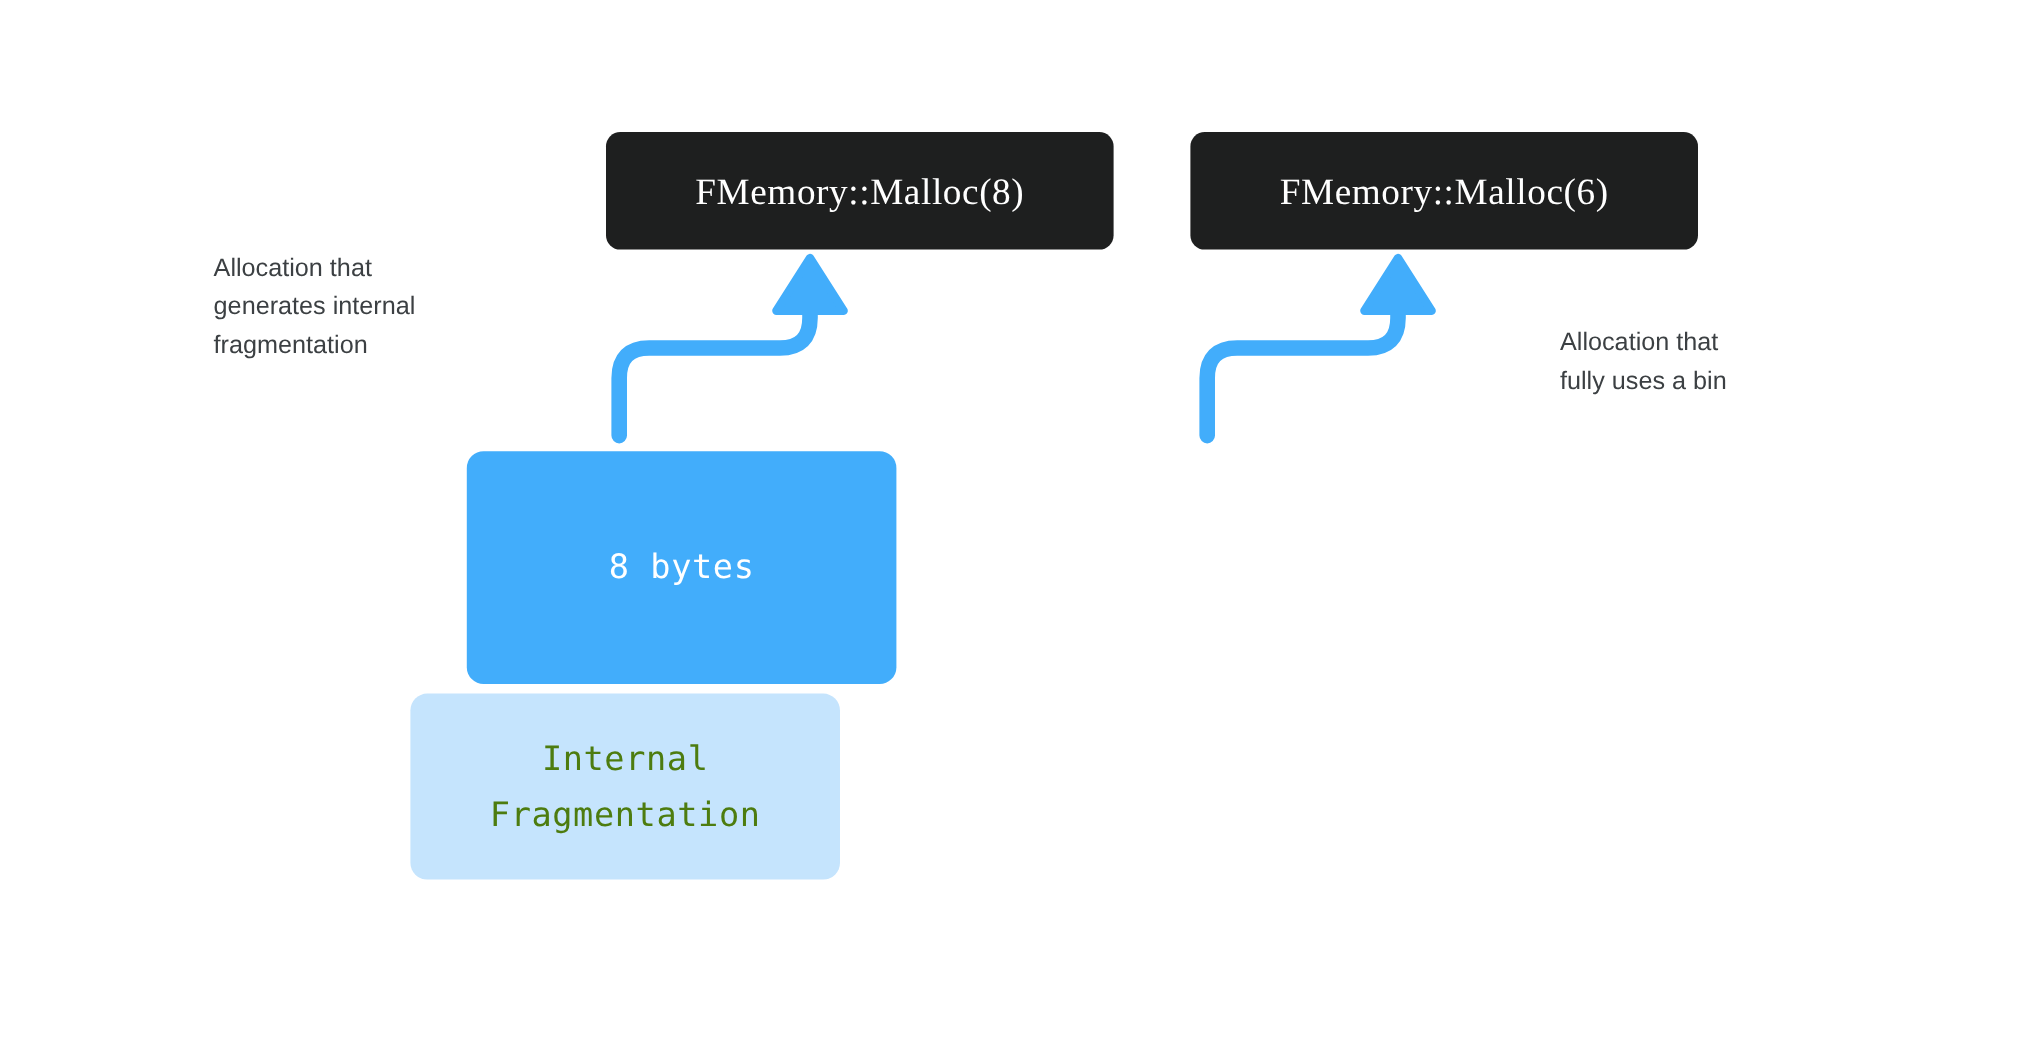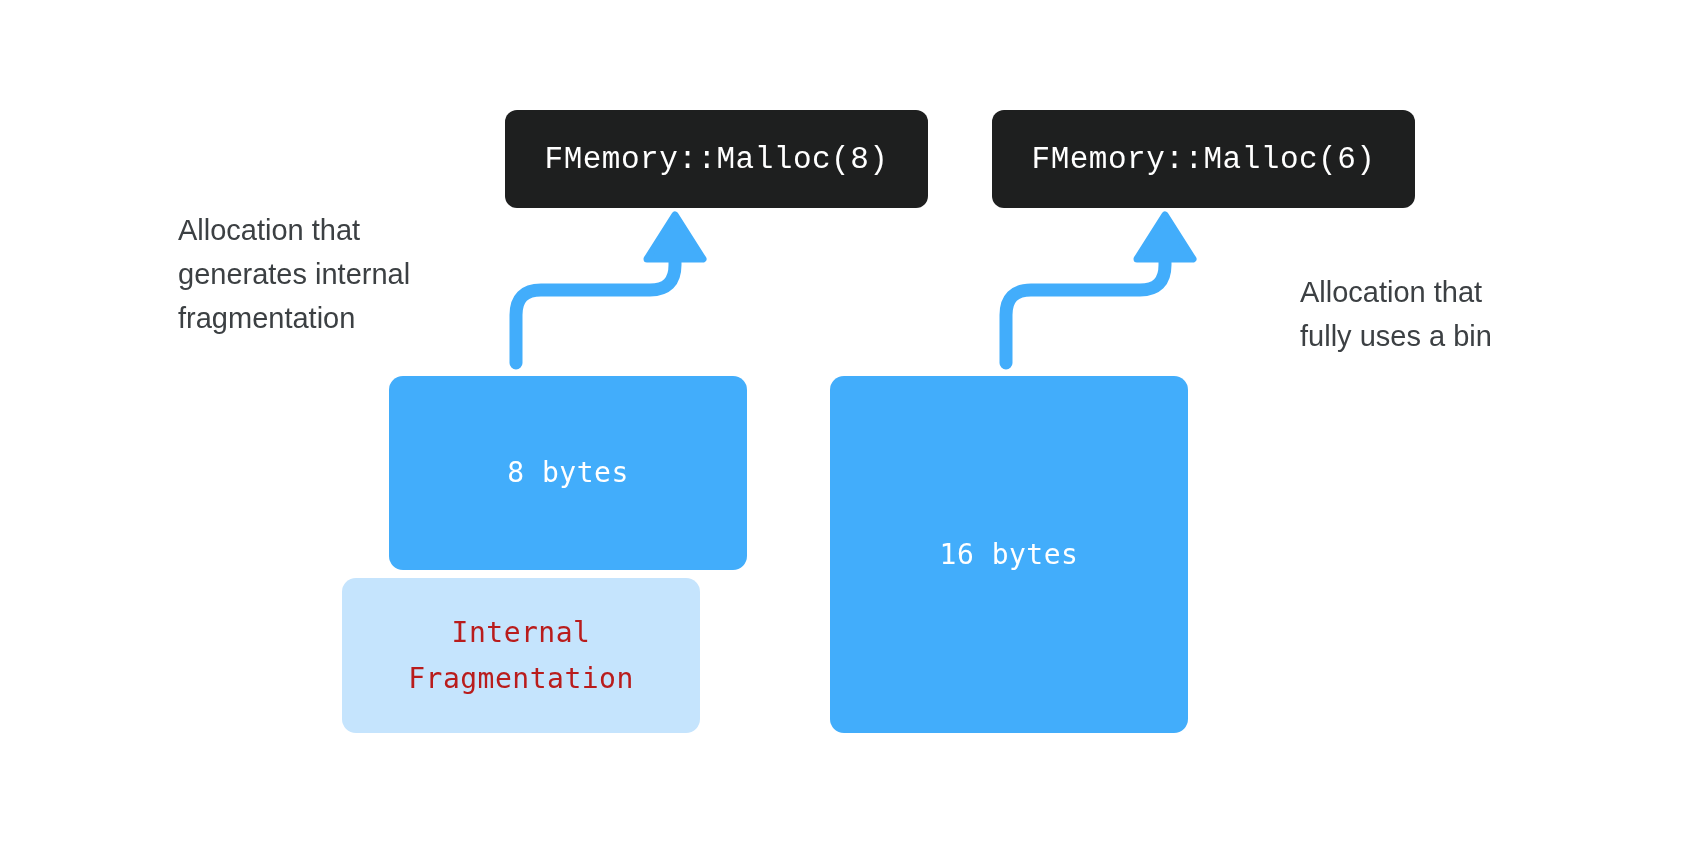--- a/index.html
+++ b/index.html
@@ -27,21 +27,21 @@
   .code-box {
     position: absolute;
     background: #1e1f1f;
     border-radius: 12px;
     display: flex;
     align-items: center;
     justify-content: center;
     box-sizing: border-box;
   }
   .code-box .code-text {
-    font-family: Liberation Mono, monospace;
+    font-family: Liberation Serif, serif;
     font-size: 31px;
     letter-spacing: 0.5px;
     color: #ffffff;
     white-space: nowrap;
     line-height: 1;
   }
   #code-box-left  { left: 505px; top: 110px; width: 423px; height: 98px; }
   #code-box-right { left: 992px; top: 110px; width: 423px; height: 98px; }
 
   
@@ -66,34 +66,34 @@
     border-radius: 14px;
     margin-left: 47px;
   }
   #block-8bytes .mem-label { color: #ffffff; }
 
   #block-internal-frag {
     left: 342px; top: 578px; width: 358px; height: 155px;
     background: #c5e4fd;
     border-radius: 14px;
   }
-  #block-internal-frag .mem-label { color: #b91c1c; }
+  #block-internal-frag .mem-label { color: #4d7c0f; }
 
   #block-16bytes {
     left: 830px; top: 376px; width: 358px; height: 357px;
     background: #42adfb;
     border-radius: 14px;
   }
   #block-16bytes .mem-label { color: #ffffff; }
 
   
   .annotation {
     position: absolute;
     font-family: "Liberation Sans", sans-serif;
-    font-size: 29px;
+    font-size: 21px;
     line-height: 1.52;
     color: #3c4043;
     white-space: pre-line;
   }
   #annotation-left  { left: 178px; top: 208px; width: 320px; }
   #annotation-right { left: 1300px; top: 270px; width: 300px; }
 
   
   .arrow-svg {
     position: absolute;
@@ -124,23 +124,20 @@
 
   <div class="mem-block" id="block-8bytes">
     <span class="mem-label">8 bytes</span>
   </div>
 
   <div class="mem-block" id="block-internal-frag">
     <span class="mem-label">Internal
 Fragmentation</span>
   </div>
 
-  <div class="mem-block" id="block-16bytes">
-    <span class="mem-label">16 bytes</span>
-  </div>
 
   <svg class="arrow-svg" id="arrow-left" width="220" height="150" viewBox="0 0 220 150">
     <path d="M 21 148
              L 21 100
              Q 21 75 46 75
              L 155 75
              Q 180 75 180 50
              L 180 30" fill="none" stroke="#42adfb" stroke-width="13" stroke-linecap="round" stroke-linejoin="round"></path>
     <path d="M 180 0 L 208 44 L 152 44 Z" fill="#42adfb" stroke="#42adfb" stroke-width="7" stroke-linejoin="round"></path>
   </svg>

